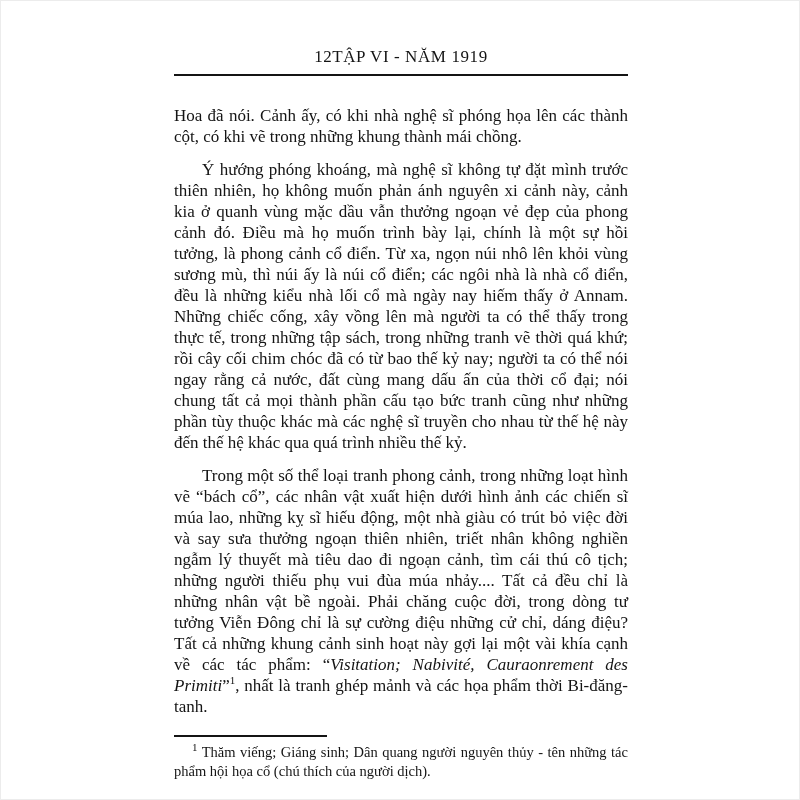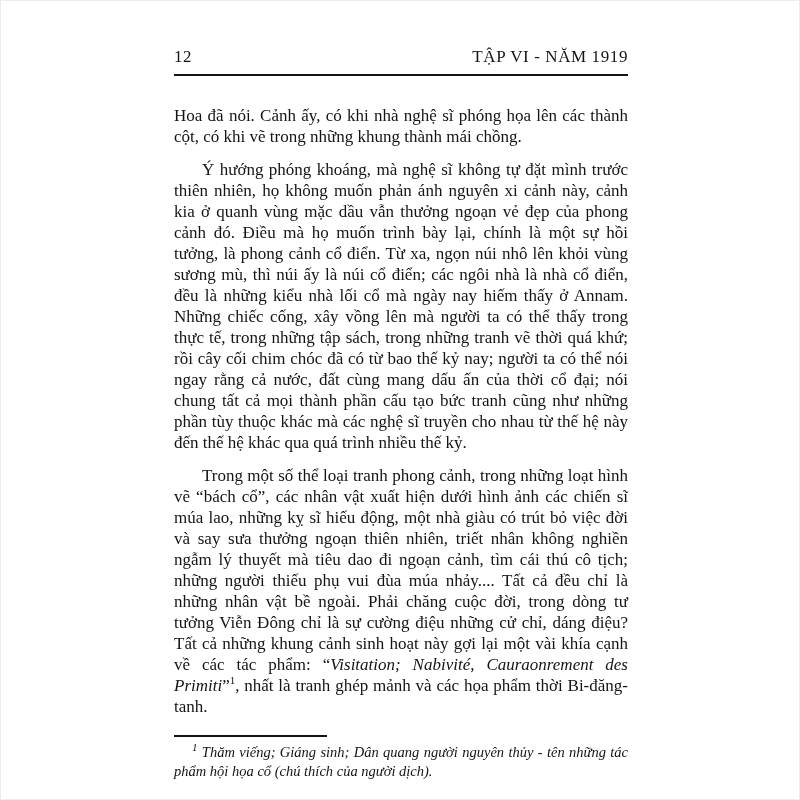--- a/index.html
+++ b/index.html
@@ -14,21 +14,21 @@
     box-sizing: border-box;
     background: #ffffff;
     border: 1px solid #ececec;
     padding: 46px 171px 0 173px;
     overflow: hidden;
     color: #141414;
     font-family: "Liberation Serif", "DejaVu Serif", serif;
   }
   .running-head {
     display: flex;
-    justify-content: space-between;
+    justify-content: center;
     align-items: baseline;
     font-size: 17px;
     padding-bottom: 7px;
     border-bottom: 2px solid #141414;
   }
   .running-head .pageno {
     font-weight: 400;
     letter-spacing: 0.5px;
   }
   .running-head .volume {
@@ -51,21 +51,20 @@
   .body-text em {
     font-style: italic;
   }
   sup.fn-ref {
     font-size: 11px;
     line-height: 0;
     vertical-align: super;
   }
   .footnote-block {
     margin-top: 18px;
-    font-style: italic;
   }
   .fn-rule {
     width: 153px;
     height: 0;
     border-top: 2px solid #141414;
     margin-bottom: 6px;
   }
   .footnote-block p {
     margin: 0;
     font-size: 14.5px;

